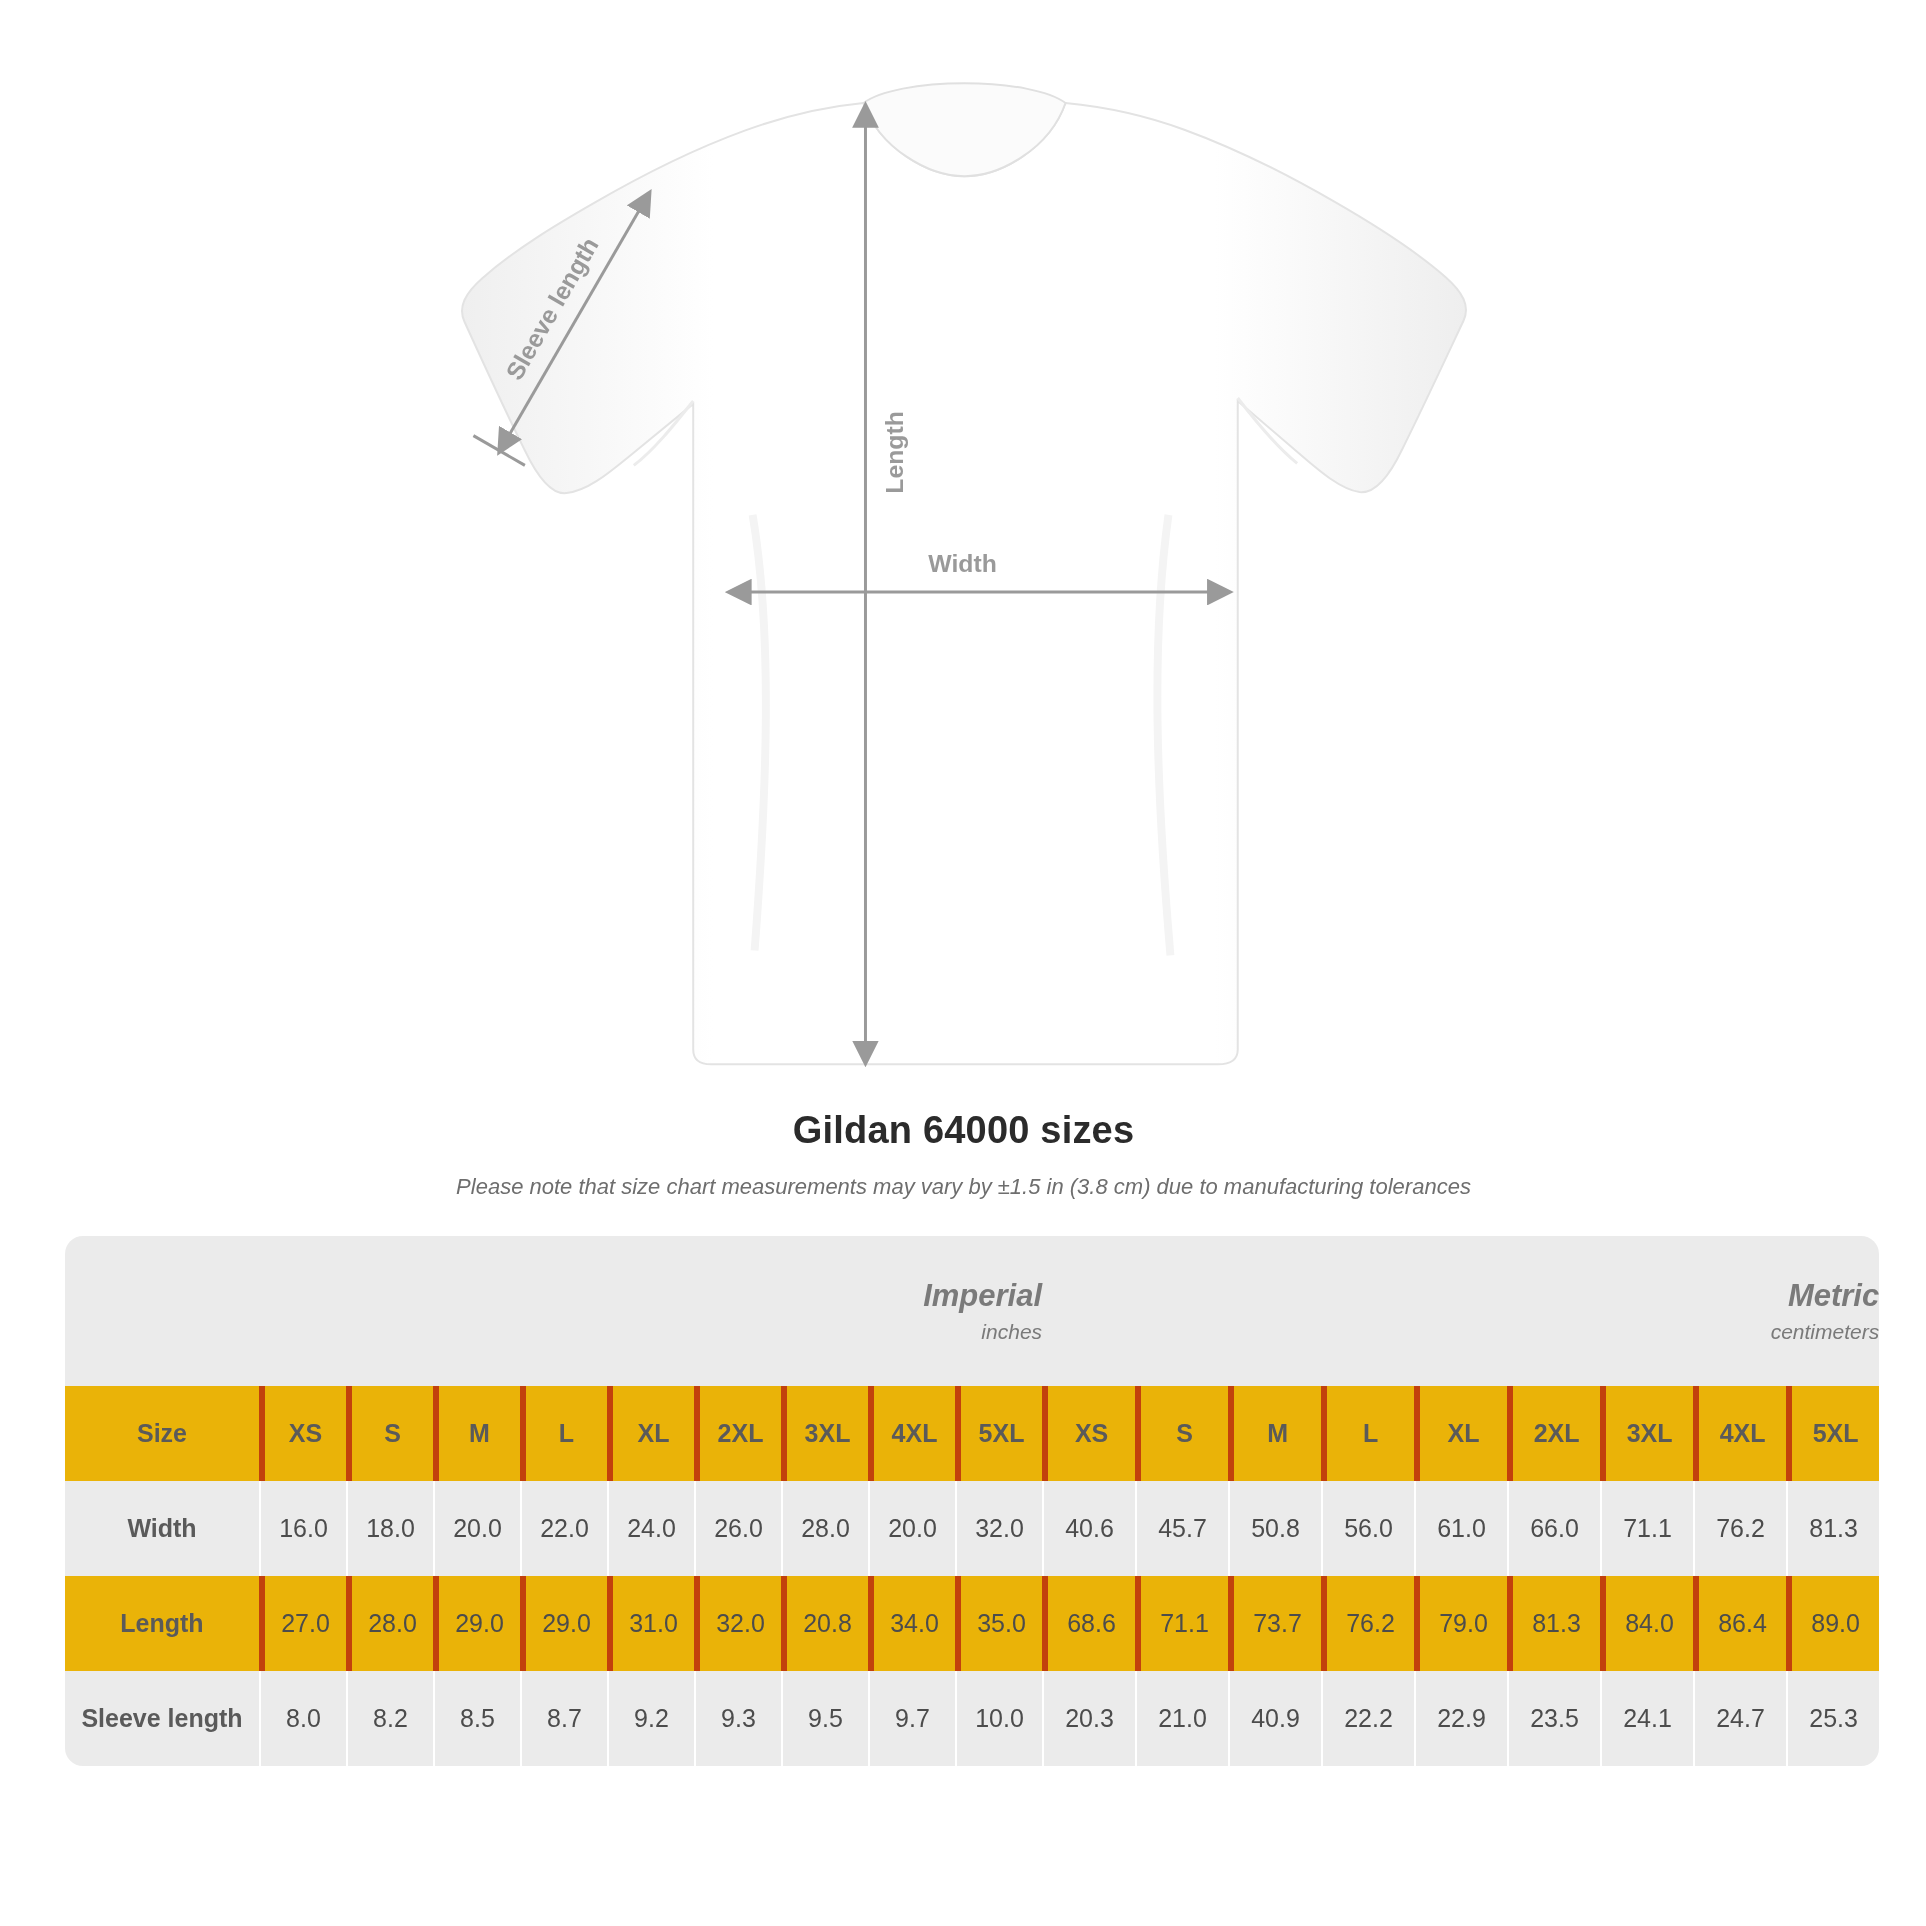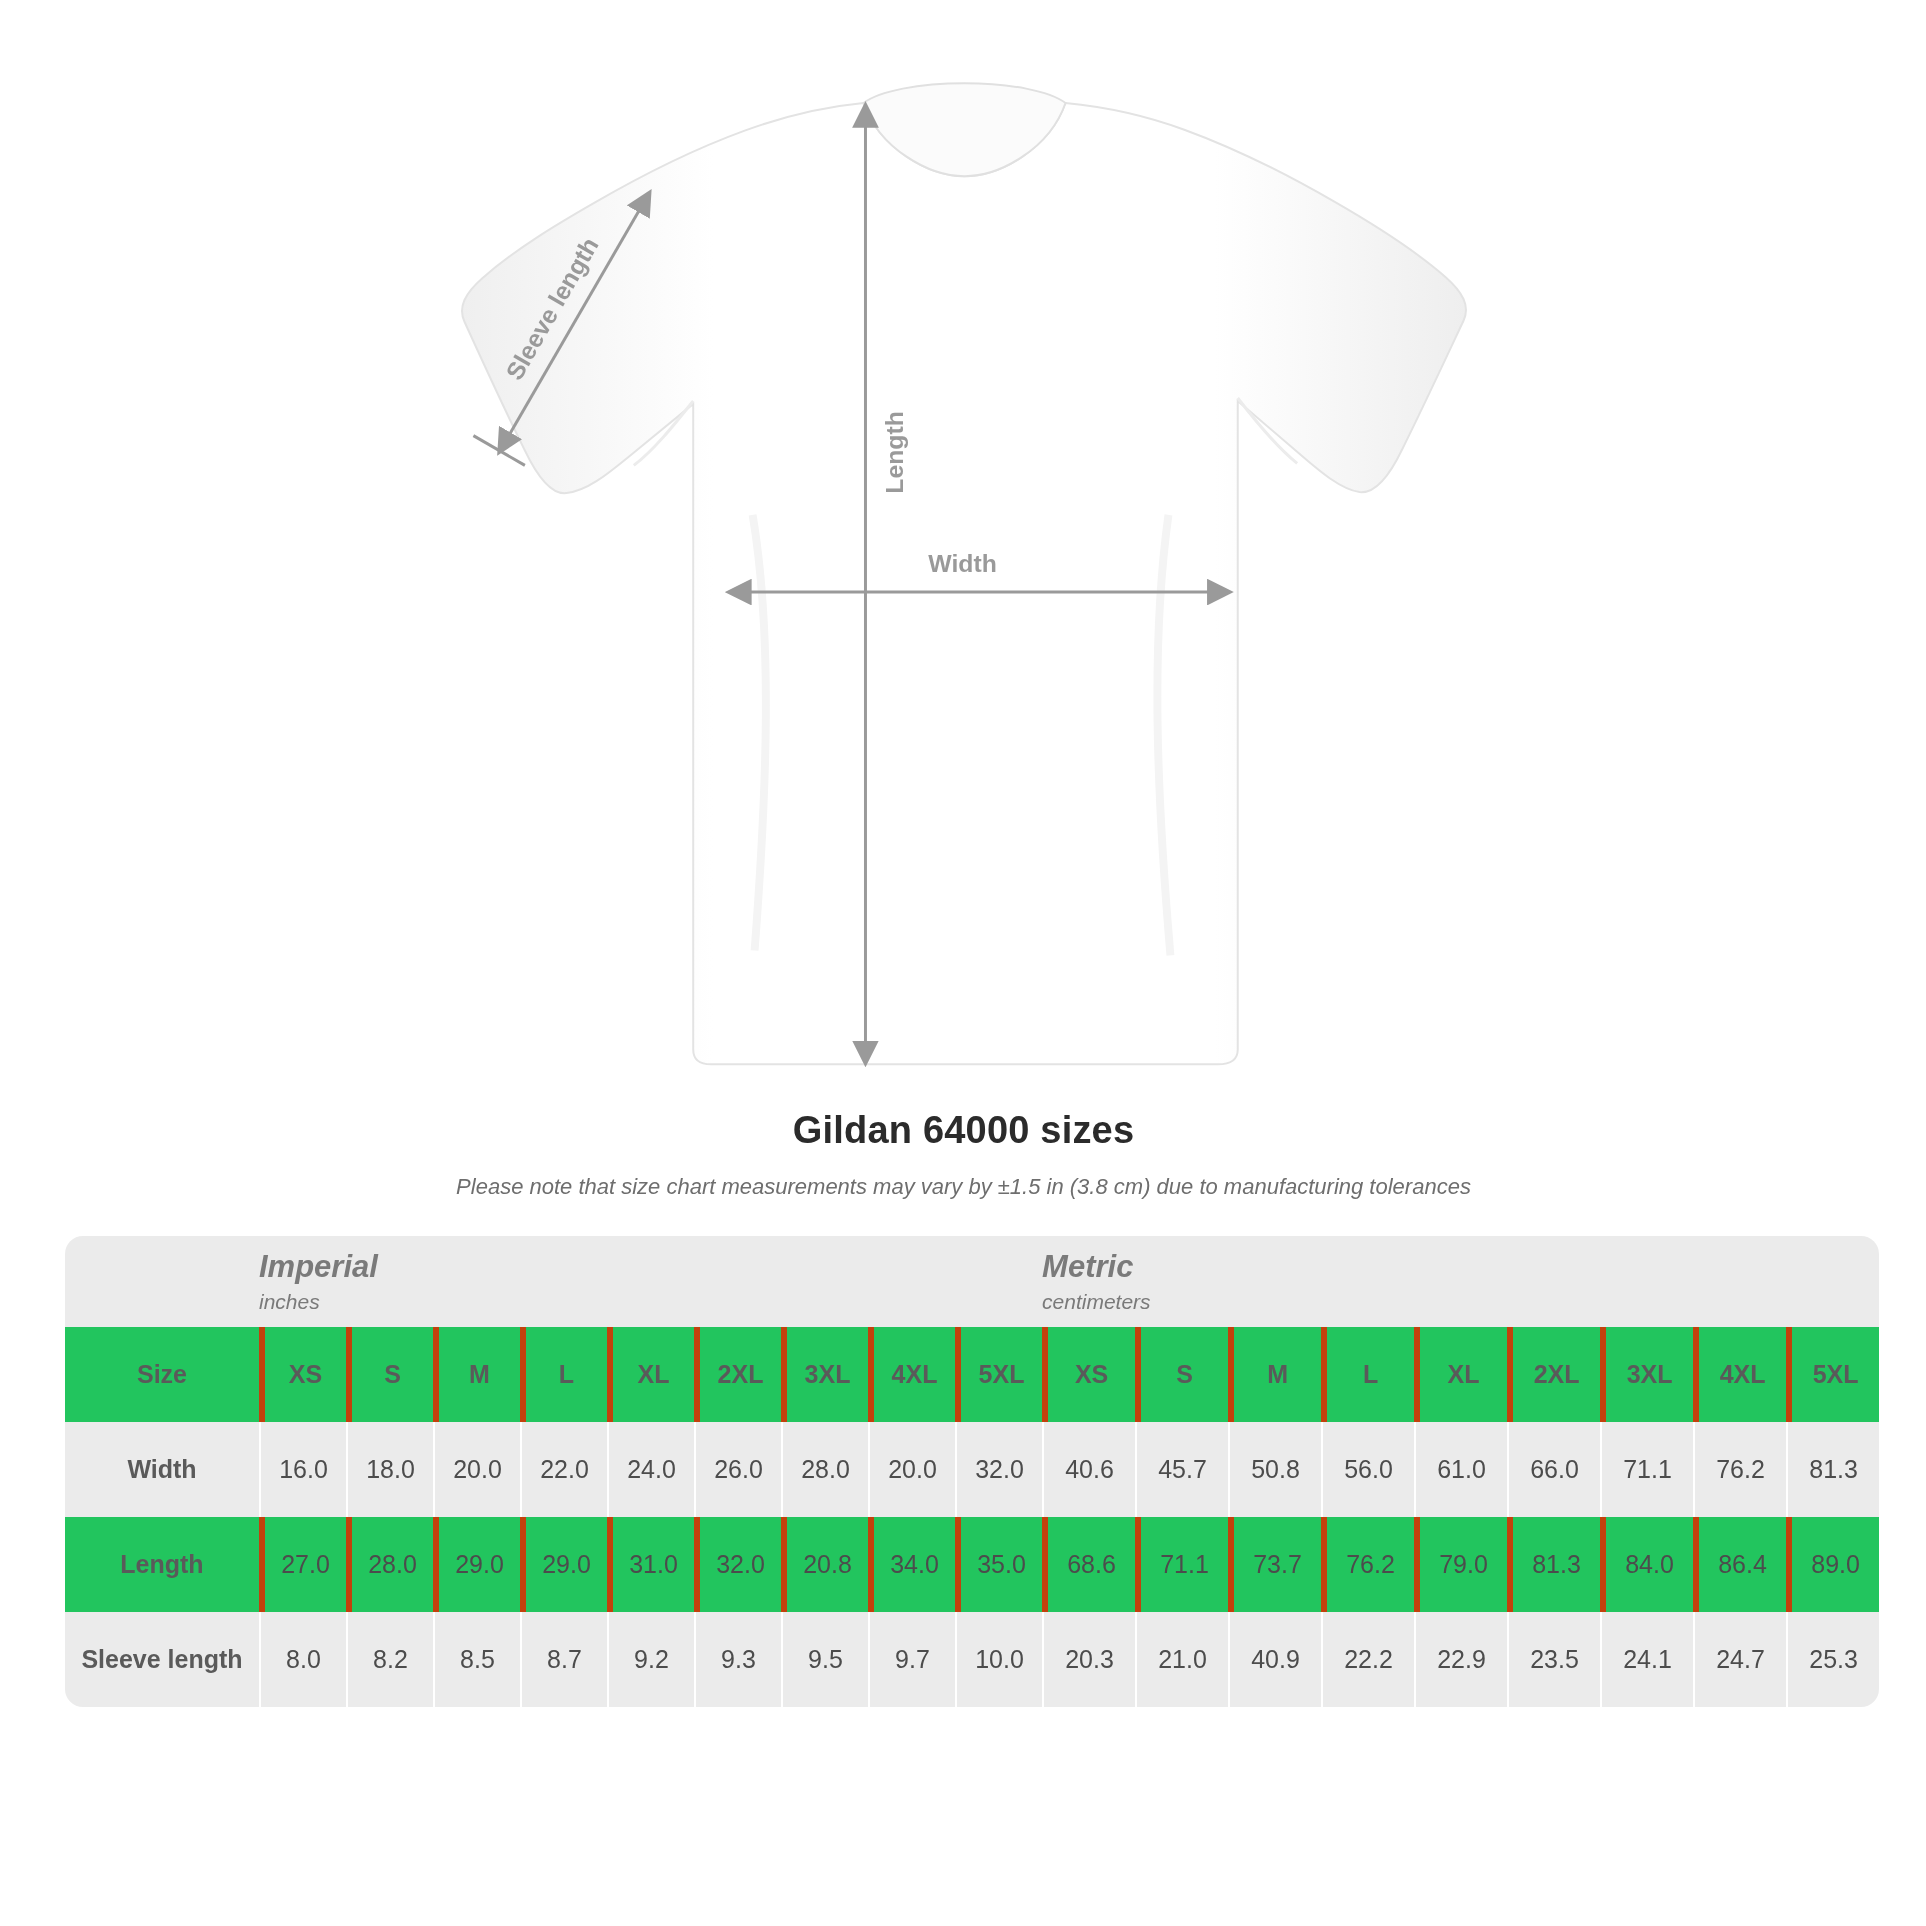--- a/index.html
+++ b/index.html
@@ -60,22 +60,22 @@
     border-spacing: 0;
     table-layout: fixed;
   }
   table.size-table td, table.size-table th {
     padding: 0;
     margin: 0;
   }
 
   .unit-head {
     background: #ebebeb;
-    height: 91px;
-    text-align: left;
+    height: 150px;
+    text-align: right;
     vertical-align: middle;
   }
   .unit-head .unit-name {
     font-size: 31px;
     font-weight: bold;
     font-style: italic;
     color: #7a7a7a;
     line-height: 1.15;
   }
   .unit-head .unit-sub {
@@ -100,21 +100,21 @@
   .cell {
     text-align: center;
     font-size: 25px;
     color: #4c4c4c;
     height: 95px;
   }
   .hdr-cell {
     font-weight: bold;
     color: #5a5a5a;
   }
-  .row-white { background: #22c55e; }
+  .row-white { background: #eab308; }
   .row-grey  { background: #ebebeb; }
 
   .sep {
     border-left: 2px solid #ffffff;
   }
   .row-white .sep { border-left: 6px solid #c2410c; }
 
   .blank-head { background: #ebebeb; }
 </style>
 </head>

